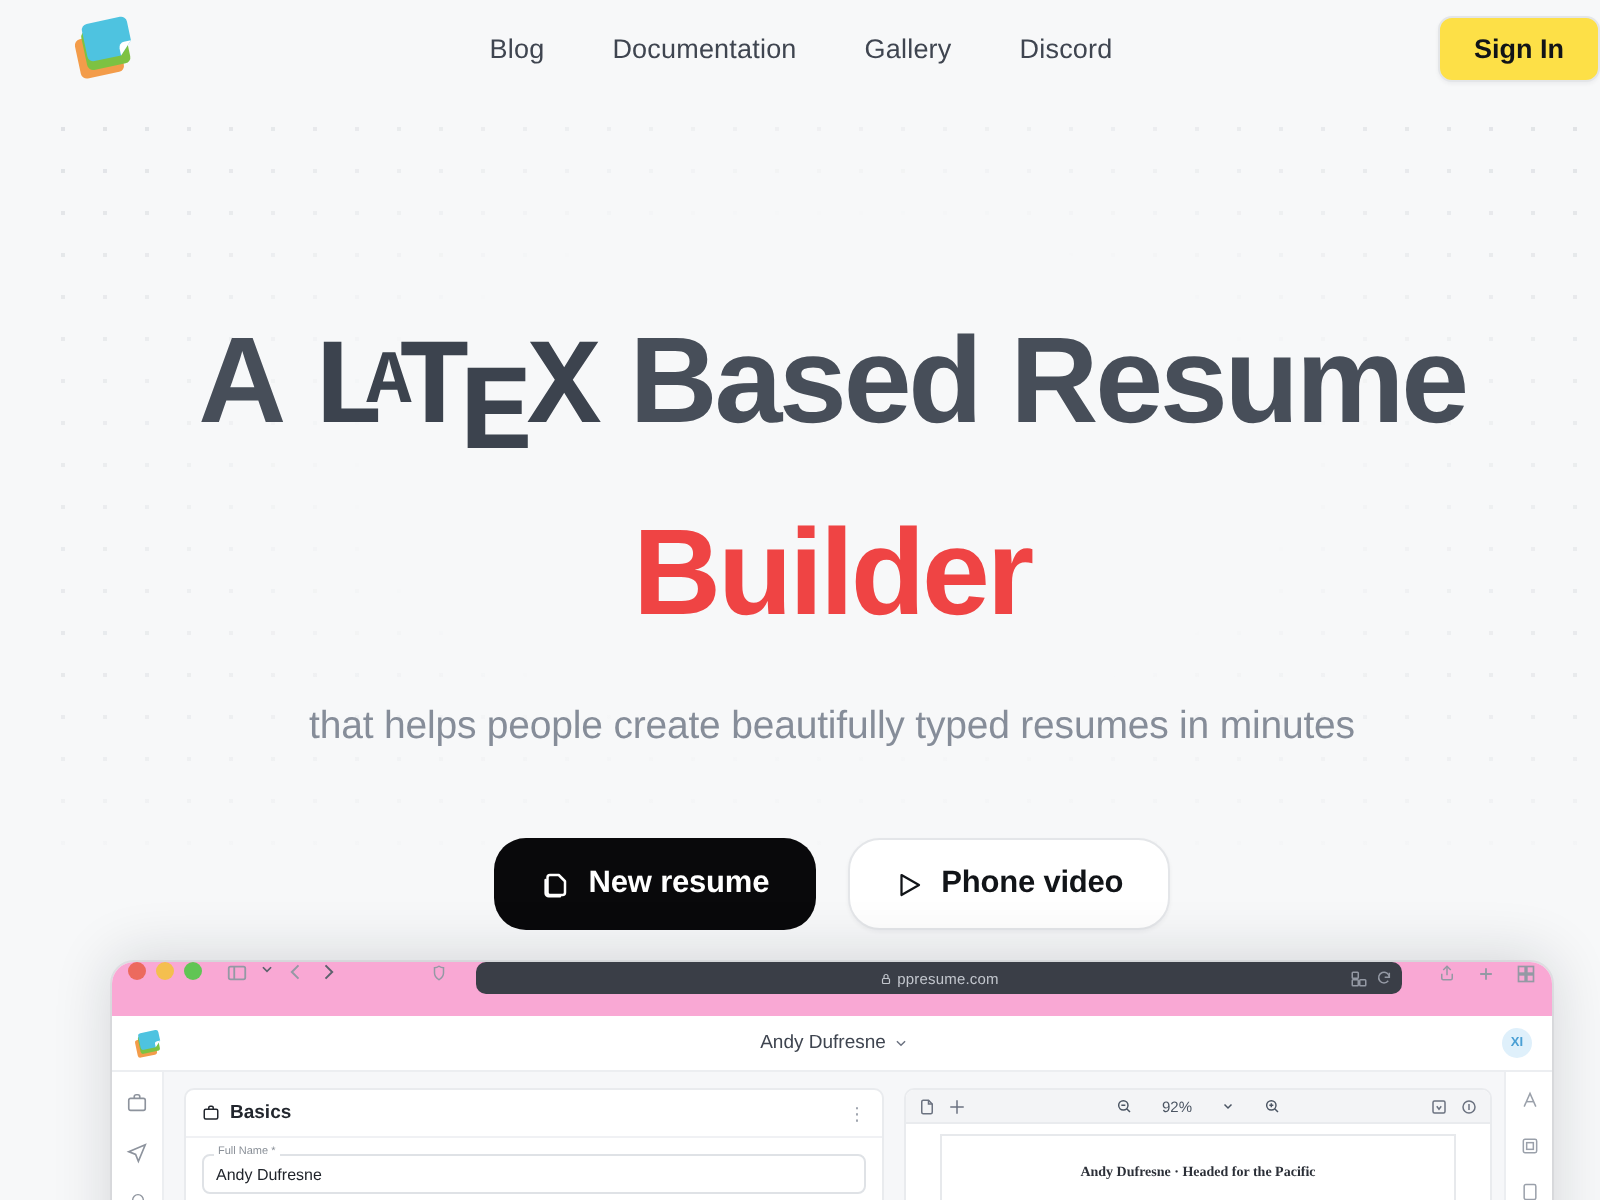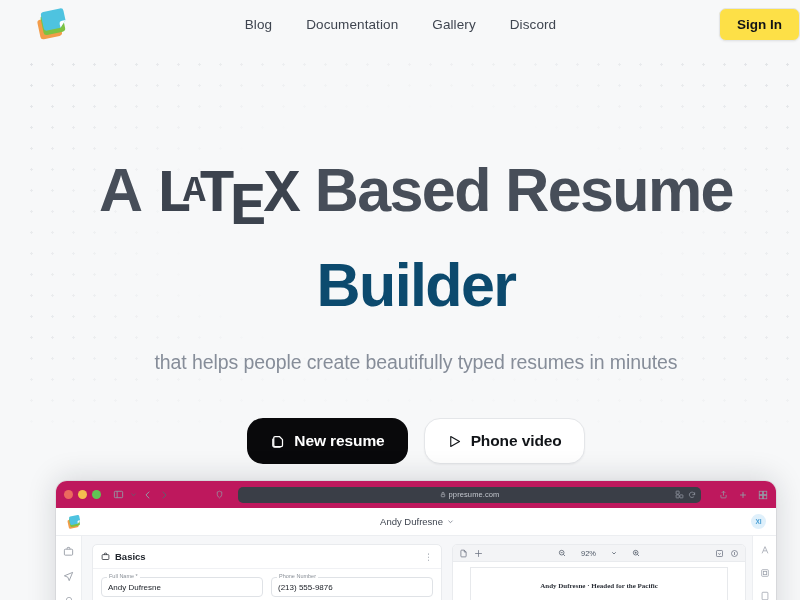--- a/index.html
+++ b/index.html
@@ -73,21 +73,21 @@
   }
   .h1 {
     font-size: 61px;
     line-height: 84px;
     font-weight: bold;
     letter-spacing: -1.6px;
     color: #4b525e;
     padding: 0 40px;
   }
   .h1 .seg-a { color: #474e59; }
-  .h1 .seg-b { color: #0c4a6e; }
+  .h1 .seg-b { color: #ef4444; }
   .latex {
     font-family: Liberation Mono, monospace;
     font-weight: bold;
     color: #3c434e;
     letter-spacing: -2px;
     display: inline-block;
     white-space: nowrap;
     margin: 0 1px;
   }
   .latex .l-a {
@@ -139,22 +139,22 @@
     position: absolute;
     left: 40px; top: 481px;
     width: 720px; height: 160px;
     border-radius: 11px 11px 0 0;
     overflow: hidden;
     box-shadow: 0 -2px 30px rgba(16,24,40,.16), 0 0 0 1px rgba(16,24,40,.06);
     z-index: 6;
     background: #ffffff;
   }
   .chrome {
-    height: 27px; background: #be185d;
-    display: flex; align-items: center; padding: 0 8px; gap: 6px;
+    height: 27px; background: #f9a8d4;
+    display: flex; align-items: flex-start; padding: 0 8px; gap: 6px;
   }
   .tl { display: flex; gap: 5px; align-items: center; margin-right: 6px; }
   .tl i { width: 9px; height: 9px; border-radius: 50%; display:block; }
   .tl .r { background:#ec6a5e; } .tl .y { background:#f4bf4f; } .tl .g { background:#61c554; }
   .ch-ico { color: #9499a4; display: flex; align-items: center; }
   .ch-ico.dim { color: #5d626d; }
   .urlbar {
     flex: 1; height: 16px; background: #3a3e47; border-radius: 5px;
     display: flex; align-items: center; justify-content: center; gap: 3px;
     margin: 0 8px; position: relative;
@@ -403,24 +403,20 @@
                 <rect x="3" y="7" width="18" height="13" rx="2"></rect>
                 <path d="M9 7V5a2 2 0 0 1 2-2h2a2 2 0 0 1 2 2v2"></path>
               </svg>
             <span class="card-title">Basics</span>
             <span class="kebab">⋮</span>
           </div>
           <div class="fields">
             <div class="field">
               <span class="field-label">Full Name *</span>
               <div class="field-value">Andy Dufresne</div>
-            </div>
-            <div class="field">
-              <span class="field-label">Phone Number</span>
-              <div class="field-value">(213) 555-9876</div>
             </div>
           </div>
         </div>
       </div>
 
       <div class="preview">
         <div class="pv-wrap">
           <div class="pv-toolbar">
             <svg width="9" height="9" viewBox="0 0 24 24" fill="none" stroke="currentColor" stroke-width="2">
                 <path d="M14 3H7a2 2 0 0 0-2 2v14a2 2 0 0 0 2 2h10a2 2 0 0 0 2-2V8z"></path>

